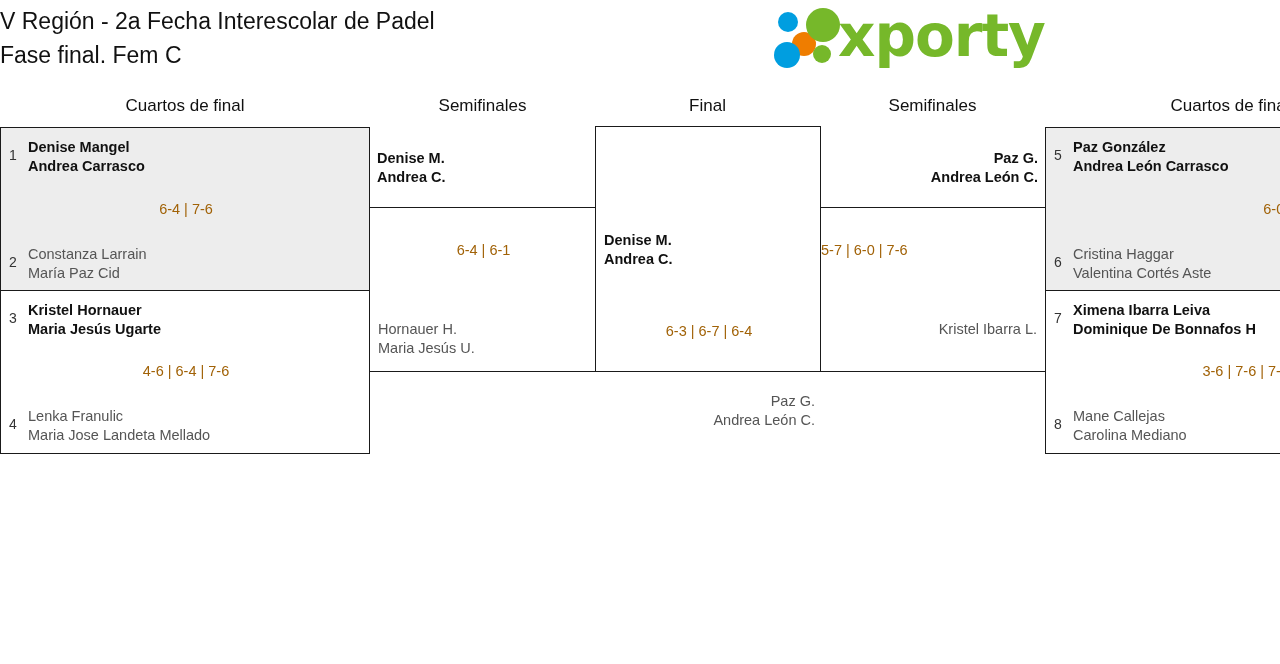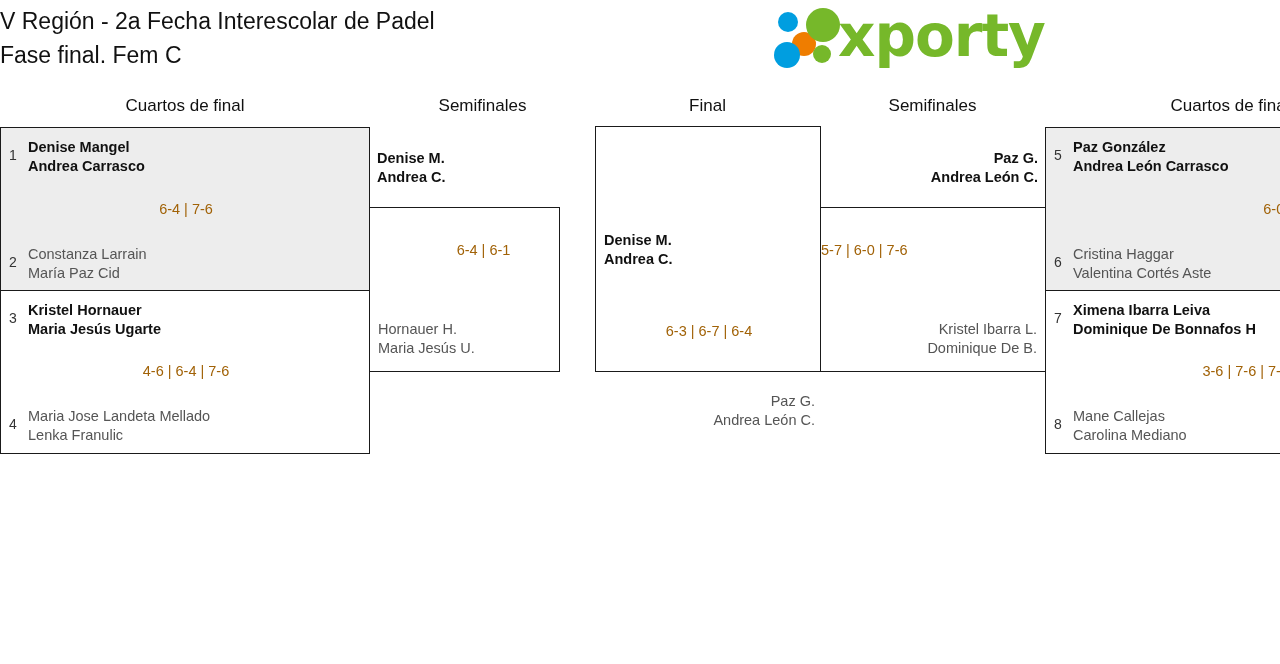--- a/index.html
+++ b/index.html
@@ -96,21 +96,21 @@
     position: absolute;
     border: 1px solid #1a1a1a;
     background: #ffffff;
   }
   .box.shaded { background: #ededed; }
 
   
   .qf-l1 { left: 0px;   top: 127px; width: 370px; height: 164px; }
   .qf-l2 { left: 0px;   top: 290px; width: 370px; height: 164px; }
   
-  .sf-l  { left: 369px; top: 207px; width: 191px; height: 165px; }
+  .sf-l  { left: 369px; top: 207px; width: 227px; height: 165px; }
   
   .fin   { left: 595px; top: 126px; width: 226px; height: 246px; }
   
   .sf-r  { left: 820px; top: 207px; width: 226px; height: 165px; }
   
   .qf-r1 { left: 1045px; top: 127px; width: 370px; height: 164px; }
   .qf-r2 { left: 1045px; top: 290px; width: 370px; height: 164px; }
 
   
   .team {
@@ -188,22 +188,22 @@
 
   <div class="box qf-l2">
     <span class="seed" style="left:8px; top:18px;">3</span>
     <div class="team winner al-left" style="left:27px; top:10px;">
       <span class="line">Kristel Hornauer</span>
       <span class="line">Maria Jesús Ugarte</span>
     </div>
     <div class="score" style="left:0; top:72px; width:370px; text-align:center;">4-6 | 6-4 | 7-6</div>
     <span class="seed" style="left:8px; top:124px;">4</span>
     <div class="team loser al-left" style="left:27px; top:116px;">
+      <span class="line">Lenka Franulic</span>
       <span class="line">Maria Jose Landeta Mellado</span>
-      <span class="line">Lenka Franulic</span>
     </div>
   </div>
 
   <div class="team winner al-left" style="left:377px; top:149px;">
     <span class="line">Denise M.</span>
     <span class="line">Andrea C.</span>
   </div>
 
   <div class="box sf-l">
     <div class="score" style="left:0; top:34px; width:227px; text-align:center;">6-4 | 6-1</div>
@@ -228,21 +228,20 @@
 
   <div class="team winner al-right" style="left:820px; top:149px; width:218px;">
     <span class="line">Paz G.</span>
     <span class="line">Andrea León C.</span>
   </div>
 
   <div class="box sf-r">
     <div class="score" style="left:0; top:34px; width:226px; text-align:left;">5-7 | 6-0 | 7-6</div>
     <div class="team loser al-right" style="left:0; top:112px; width:216px;">
       <span class="line">Kristel Ibarra L.</span>
-      <span class="line">Dominique De B.</span>
     </div>
   </div>
 
   <div class="box shaded qf-r1">
     <span class="seed" style="left:8px; top:18px;">5</span>
     <div class="team winner al-left" style="left:27px; top:10px;">
       <span class="line">Paz González</span>
       <span class="line">Andrea León Carrasco</span>
     </div>
     <div class="score" style="left:0; top:73px; width:271px; text-align:right;">6-0 | 6-4</div>

